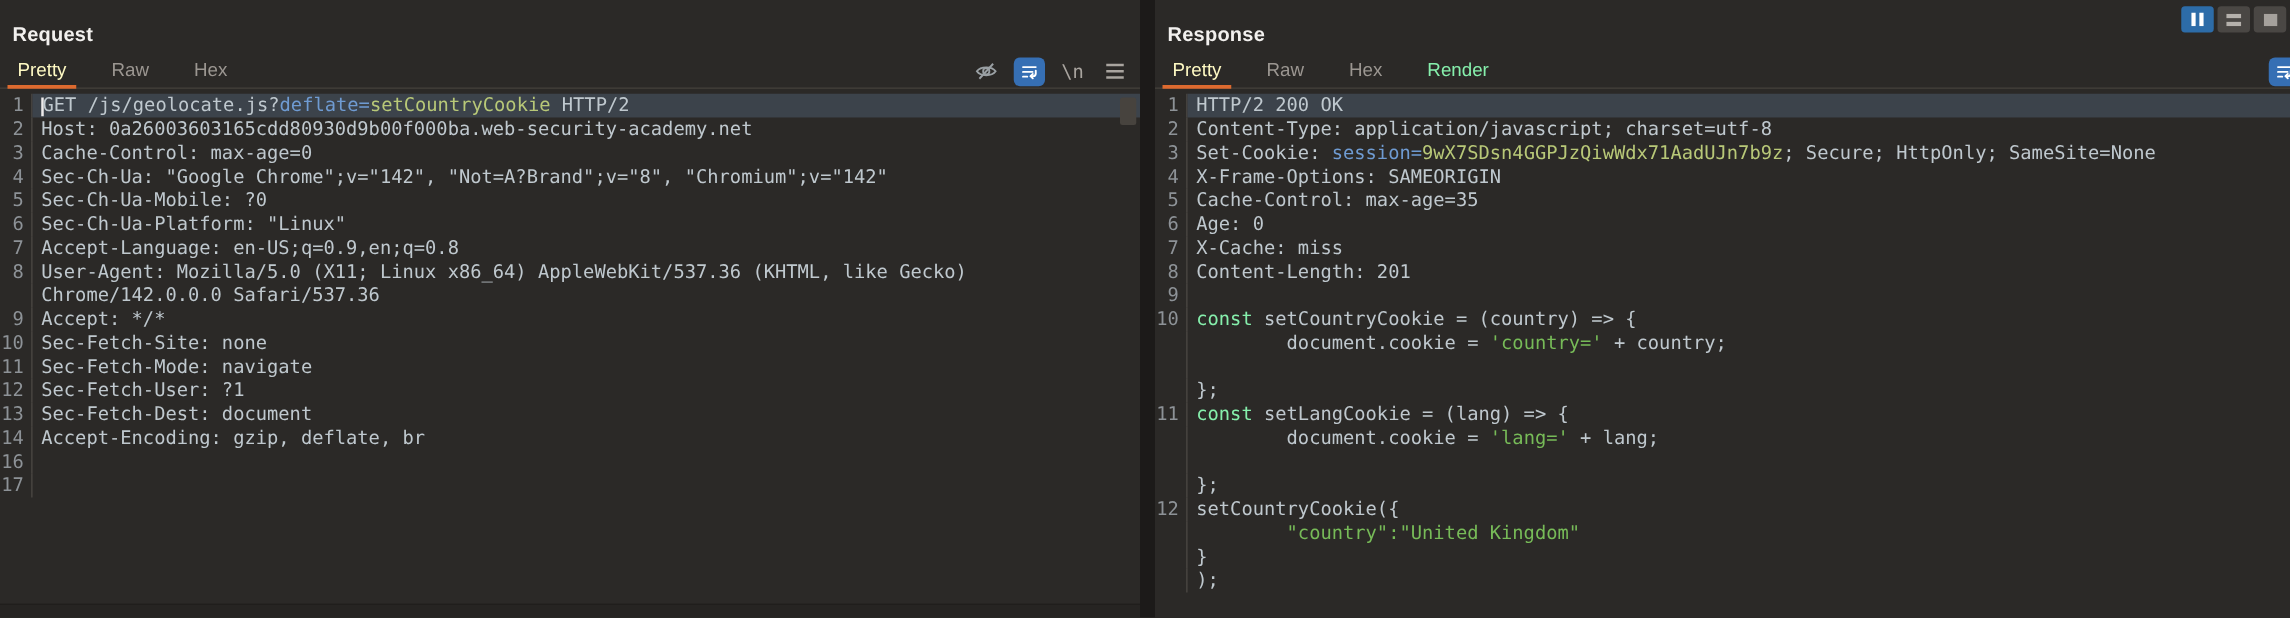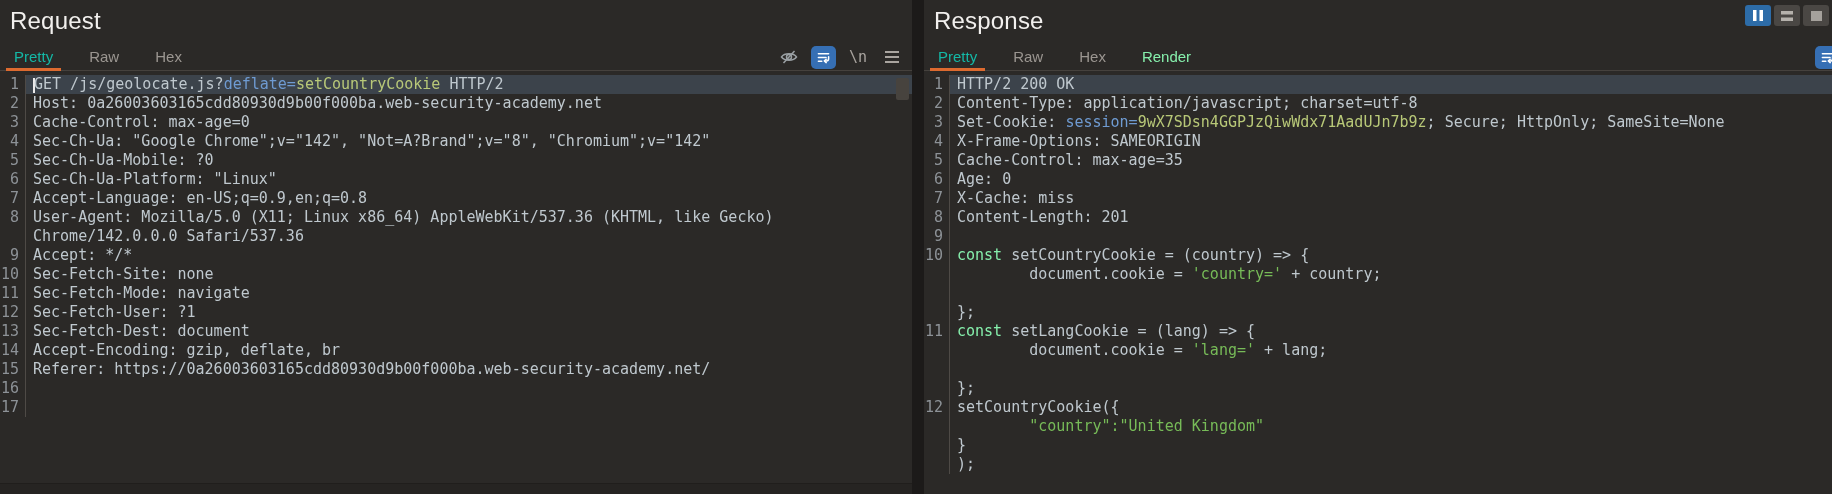--- a/index.html
+++ b/index.html
@@ -9,33 +9,33 @@
     font-family:"Liberation Sans", sans-serif;
     position:relative;
     color:#c9c5c0;
   }
   .panel { position:absolute; top:0; height:494px; }
   .panel-request { left:0; width:912px; }
   .panel-divider { position:absolute; top:0; left:912px; width:12px; height:494px; background:#1c1a19; }
   .panel-response { left:924px; width:992px; }
 
   .panel-title {
-    position:absolute; top:7px; left:10px;
-    font-size:24px; font-weight:normal; color:#f2f0ee; letter-spacing:0.2px;
+    position:absolute; top:20px; left:10px;
+    font-size:16px; font-weight:bold; color:#f2f0ee; letter-spacing:0.2px;
   }
   .tabbar {
     position:absolute; top:44px; left:0; right:0; height:27px;
     display:flex; align-items:center; padding:0 8px 0 10px;
     border-bottom:1px solid #45413d;
   }
   .tab {
     font-size:15px; color:#9b9691; padding:4px 4px 5px 4px; margin-right:28px;
     cursor:pointer; position:relative;
   }
-  .tab.active { color:#14b8a6; }
+  .tab.active { color:#fef9c3; }
   .tab.active::after {
     content:""; position:absolute; left:-4px; right:-4px; bottom:-1px;
     height:3px; background:#dd6a2f;
   }
   .tab.disabled { color:#86efac; }
   .tabicons { margin-left:auto; display:flex; align-items:center; gap:10px; }
   .icon-btn { width:24px; height:24px; display:flex; align-items:center; justify-content:center; cursor:pointer; }
   .icon-btn.blue { background:#366fb4; border-radius:5px; width:25px; height:23px; }
   .nl-icon { font-family:"DejaVu Sans Mono", monospace; font-size:15px; color:#a9a49f; }
 
@@ -177,24 +177,20 @@
       </div>
       <div class="row">
         <span class="gut">13</span>
         <span class="code"><span class="c-d">Sec-Fetch-Dest: document</span></span>
       </div>
       <div class="row">
         <span class="gut">14</span>
         <span class="code"><span class="c-d">Accept-Encoding: gzip, deflate, br</span></span>
       </div>
       <div class="row">
-        <span class="gut">15</span>
-        <span class="code"><span class="c-d">Referer: https://0a26003603165cdd80930d9b00f000ba.web-security-academy.net/</span></span>
-      </div>
-      <div class="row">
         <span class="gut">16</span>
         <span class="code"></span>
       </div>
       <div class="row">
         <span class="gut">17</span>
         <span class="code"></span>
       </div>
     </div>
   <div class="vscroll-thumb"></div>
   <div class="hscroll-track"></div>

